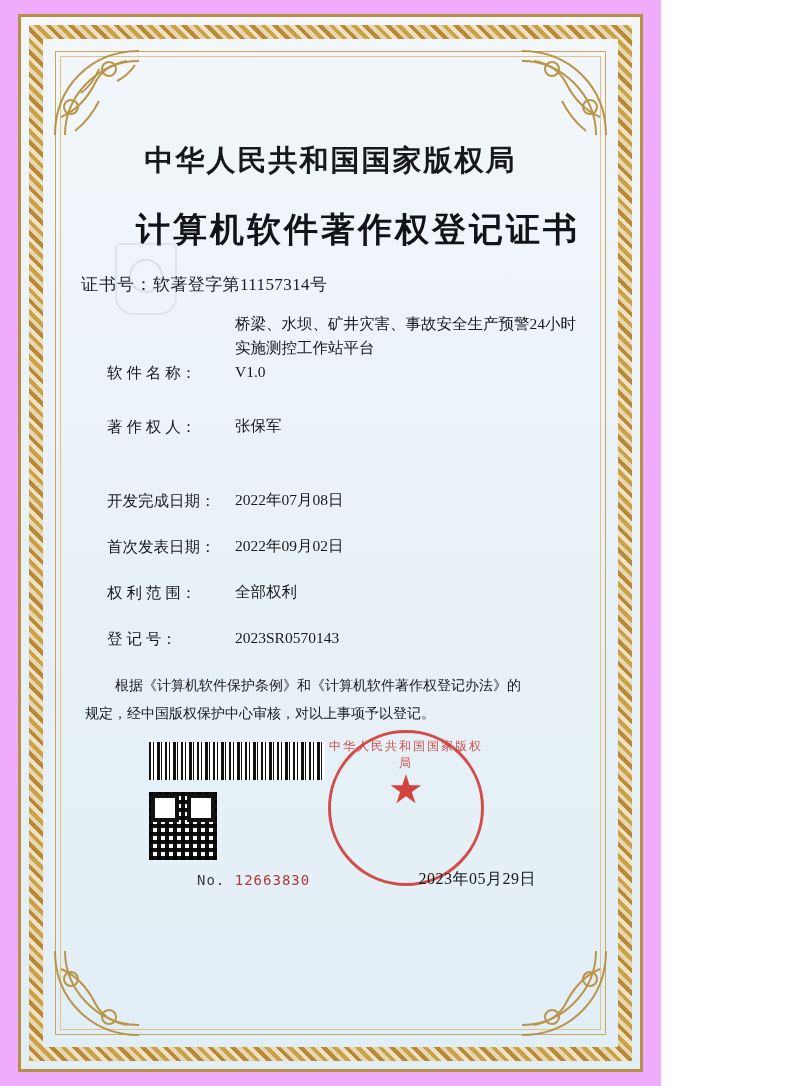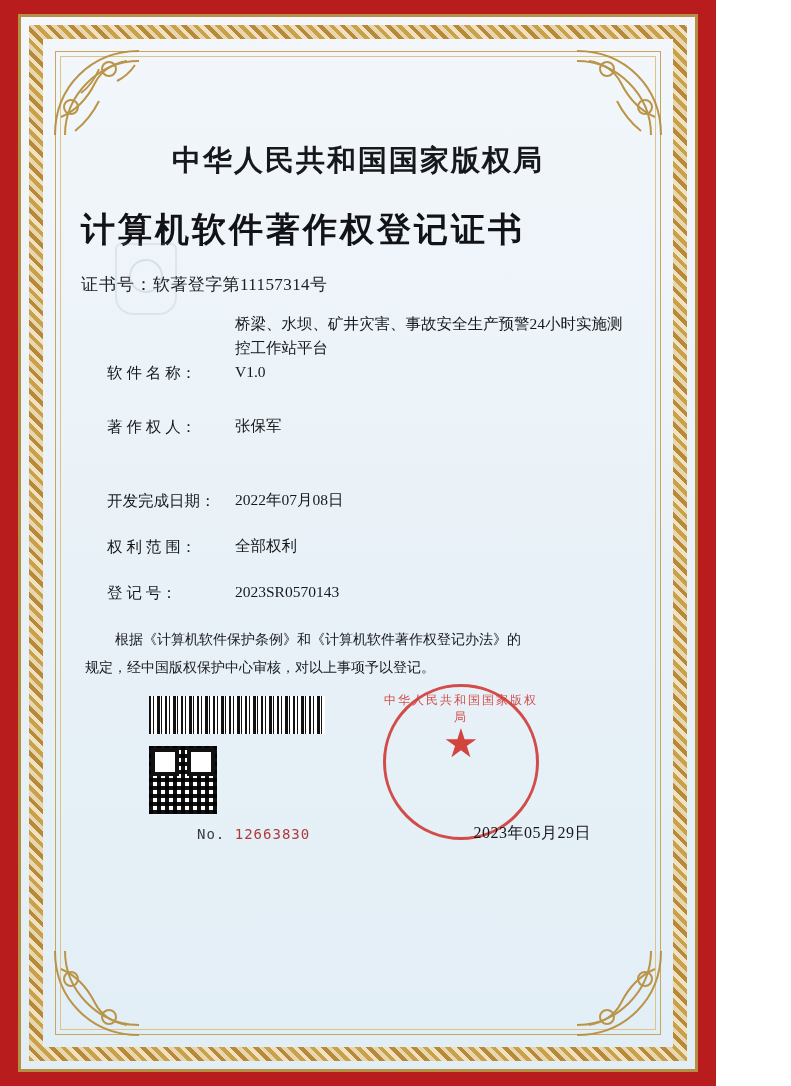--- a/index.html
+++ b/index.html
@@ -9,23 +9,23 @@
   }
   body {
     width: 791px;
     height: 1086px;
     font-family: "Liberation Serif", serif;
     overflow: hidden;
   }
 
   .page {
     position: relative;
-    width: 716px;
+    width: 661px;
     height: 1086px;
-    background: #b91c1c;
+    background: #f0abfc;
     overflow: hidden;
   }
 
   
   .frame-outer {
     position: absolute;
     left: 18px;
     top: 14px;
     right: 18px;
     bottom: 14px;
@@ -88,21 +88,21 @@
   .title-main {
     text-align: center;
     font-size: 29px;
     font-weight: bold;
     letter-spacing: 2px;
     color: #16181b;
     margin-top: 66px;
     font-family: "DejaVu Serif", serif;
   }
   .title-sub {
-    text-align: left;
+    text-align: right;
     font-size: 34px;
     font-weight: bold;
     letter-spacing: 3px;
     color: #111316;
     margin-top: 26px;
     font-family: "DejaVu Serif", serif;
   }
 
   .cert-no {
     text-align: left;
@@ -363,20 +363,24 @@
         </div>
 
         <div class="gap-a"></div>
 
         <div class="rows-spaced">
           <div class="row">
             <div class="label">开发完成日期：</div>
             <div class="value">2022年07月08日</div>
           </div>
           <div class="row">
+            <div class="label">首次发表日期：</div>
+            <div class="value">2022年09月02日</div>
+          </div>
+          <div class="row">
             <div class="label">权 利 范 围：</div>
             <div class="value">全部权利</div>
           </div>
           <div class="row">
             <div class="label">登 记 号：</div>
             <div class="value">2023SR0570143</div>
           </div>
         </div>
       </div>
 

